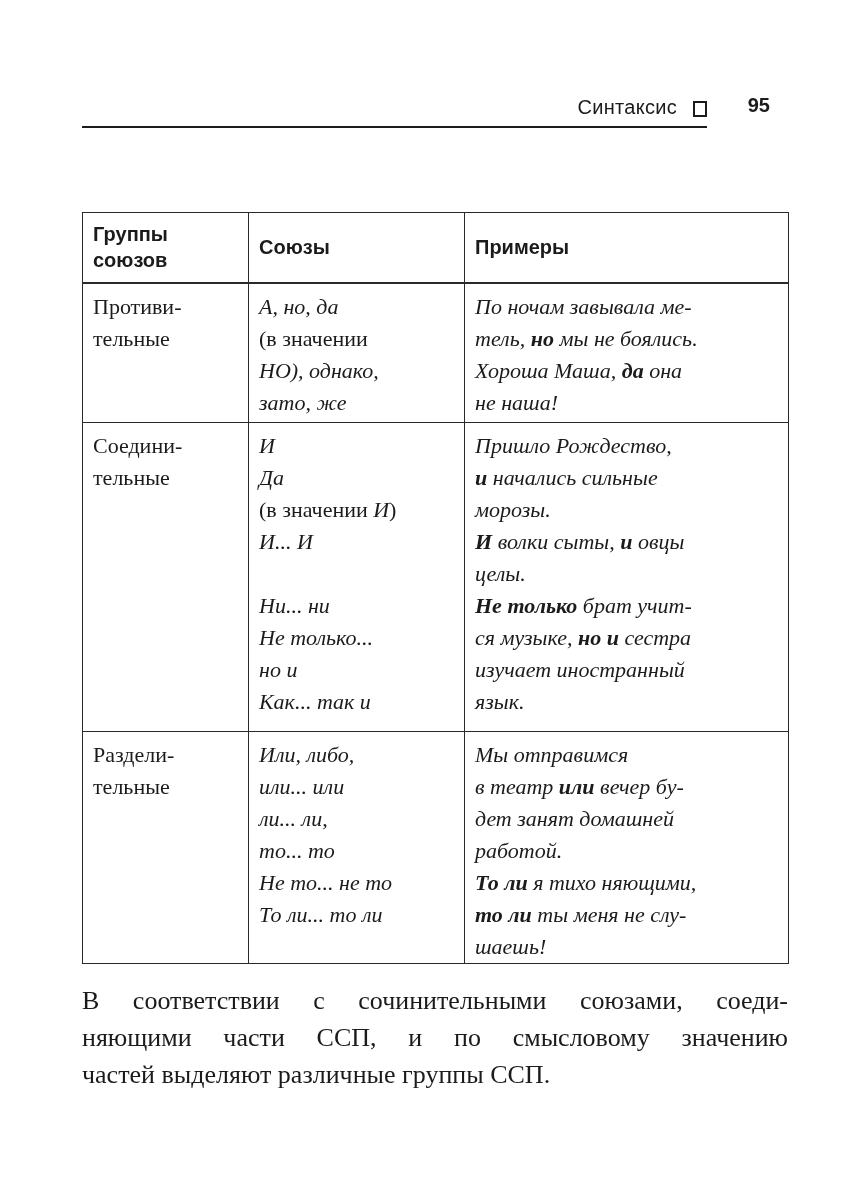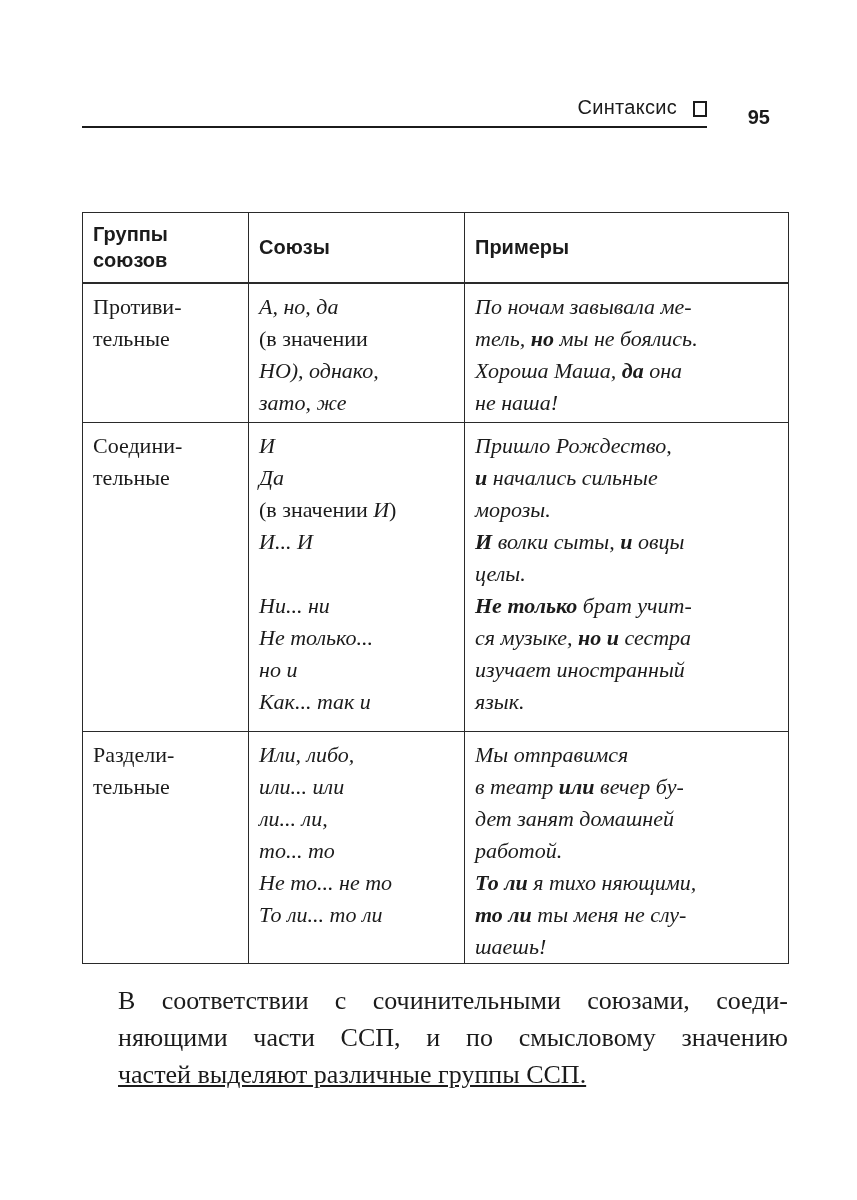--- a/index.html
+++ b/index.html
@@ -23,21 +23,21 @@
     font-size:20px;letter-spacing:.3px;
     display:inline-flex;align-items:center;
   }
   .head-square{
     display:inline-block;width:10px;height:12px;
     border:2px solid #1b1b1b;margin-left:16px;
     transform:translateY(1px);
   }
   .page-number{
     position:absolute;right:18px;top:-2px;
-    font-size:20px;font-weight:bold;margin-top:12px;
+    font-size:20px;font-weight:bold;
   }
   .head-rule{
     position:absolute;left:0;top:30px;width:625px;height:2px;
     background:#1b1b1b;
   }
   
   .table-title{
     position:absolute;left:82px;top:170px;width:706px;
     font-family:"Liberation Sans",sans-serif;
     font-weight:bold;font-size:20px;letter-spacing:.2px;
@@ -64,22 +64,22 @@
   }
   td.group-cell{font-style:normal;}
   td.it-cell{font-style:italic;}
   .run-bold{font-weight:bold;}
   .run-roman{font-style:normal;}
   
   .body-paragraph{
     position:absolute;left:82px;top:982px;width:706px;
     font-size:26px;line-height:37px;
   }
-  .para-line{text-align:justify;text-align-last:justify;margin-left:36px;}
-  .para-line:last-child{text-align-last:left;text-decoration:underline;}
+  .para-line{text-align:justify;text-align-last:justify;}
+  .para-line:last-child{text-align-last:left;}
 </style>
 </head>
 <body>
 
 <div class="page">
 
   <div class="running-head">
     <span class="head-label">
       <span>Синтаксис</span>
       <span class="head-square"></span>

